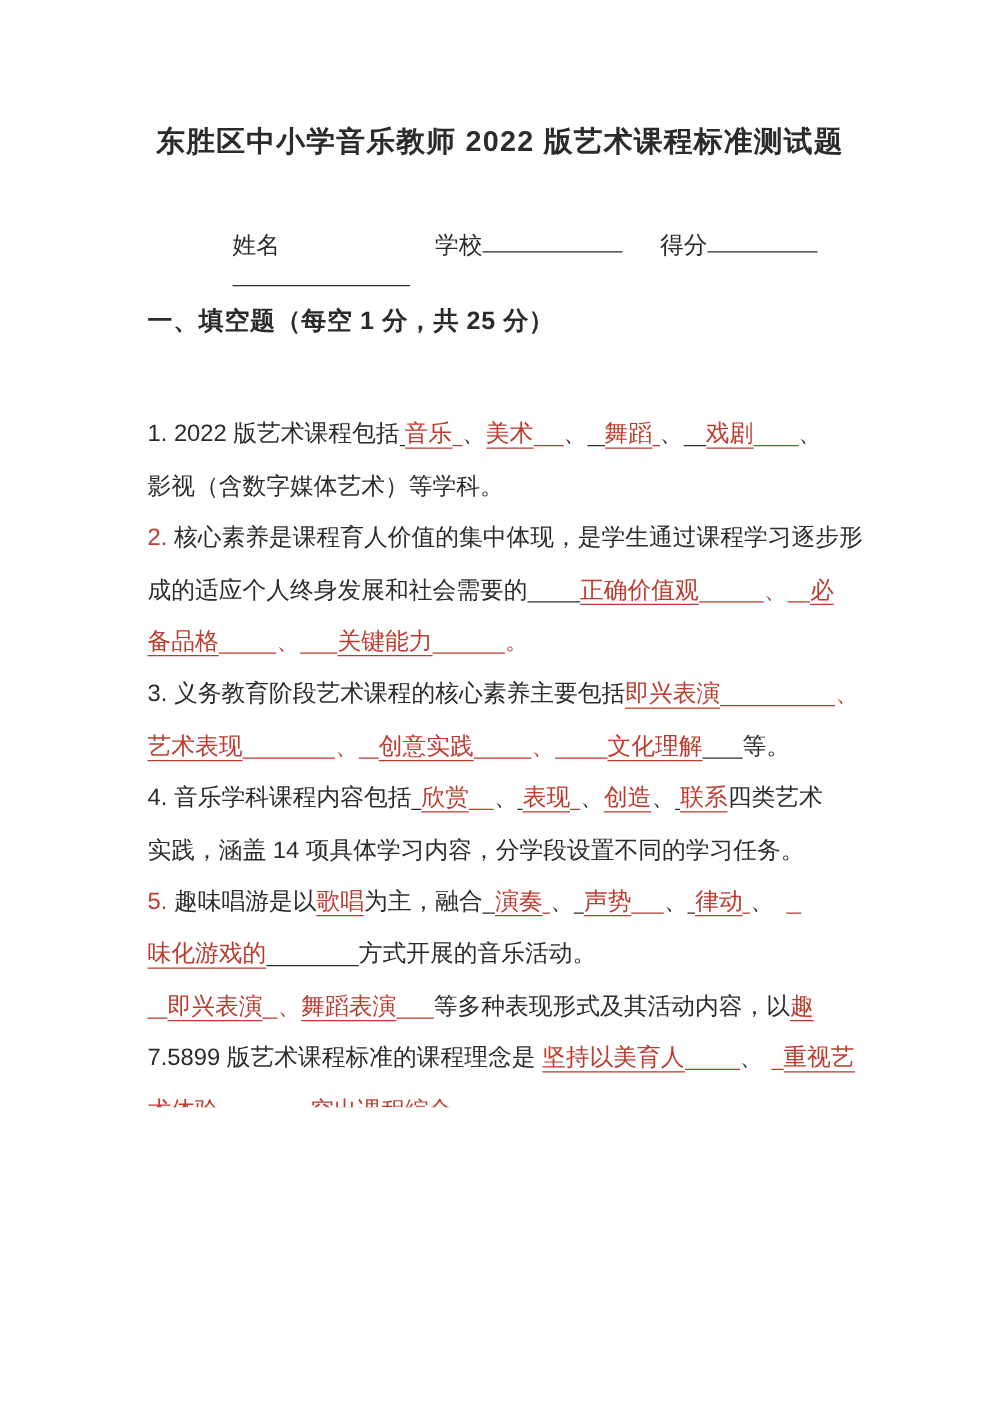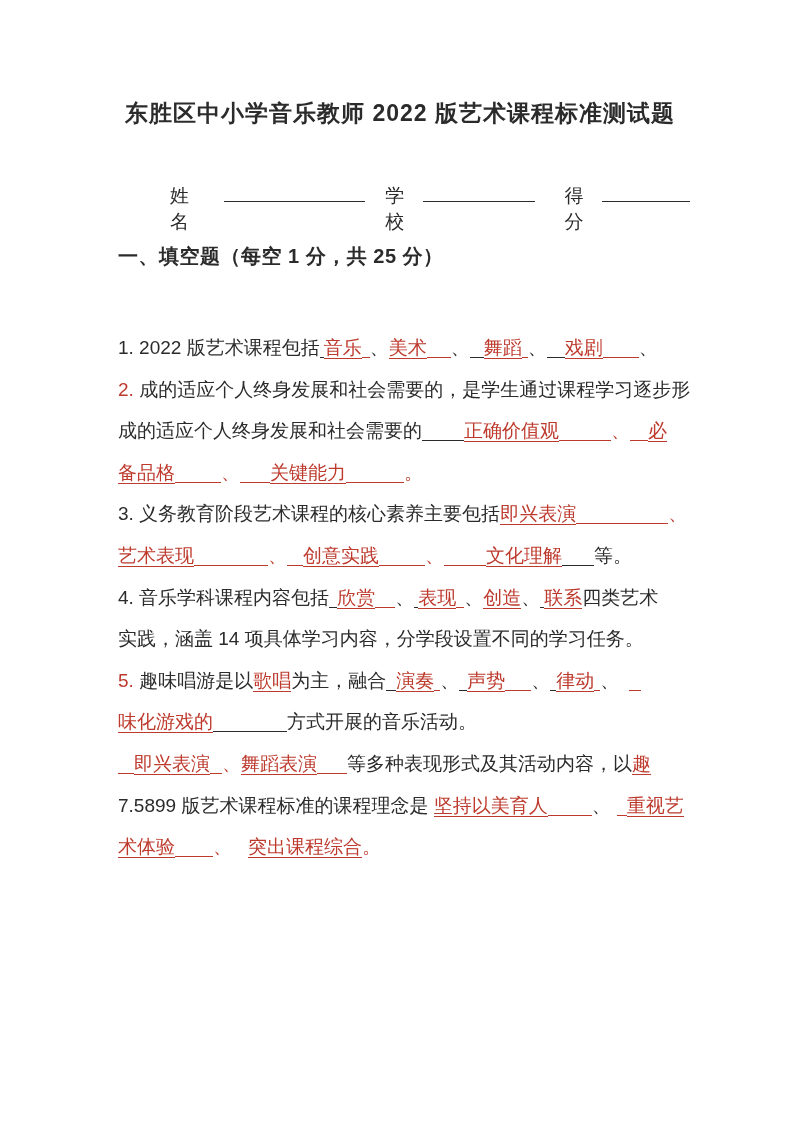--- a/index.html
+++ b/index.html
@@ -50,39 +50,40 @@
     text-align:center;font-size:25px;color:#3a3a3a;
   }
 </style>
 </head>
 <body>
 
 <div class="page">
   <div class="doc-title">东胜区中小学音乐教师 2022 版艺术课程标准测试题</div>
 
   <div class="info-row">
-      <span class="info-group" style="margin-right: 20px;">
+      <span class="info-group" style="margin-right: 20px; flex-direction: column;">
         <span>姓名</span>
         <span class="seg kb blank" style="width: 142px; margin-left: 16px;"></span>
       </span>
       <span class="info-group" style="margin-right: 30px;">
         <span>学校</span>
         <span class="seg kb blank" style="width: 112px; margin-left: 0px;"></span>
       </span>
       <span class="info-group" style="margin-right: 0px;">
         <span>得分</span>
         <span class="seg kb blank" style="width: 88px; margin-left: 0px;"></span>
       </span>
     </div>
 
   <div class="section-heading">一、填空题（每空 1 分，共 25 分）</div>
 
   <div class="questions">
       <div class="line"><span class="seg k">1. 2022 版艺术课程包括</span><span class="seg kb blank" style="width: 4px;"></span><span class="seg ru">音乐</span><span class="seg rb blank" style="width: 8px;"></span><span class="seg k">、</span><span class="seg ru">美术</span><span class="seg rb blank" style="width: 24px;"></span><span class="seg k">、</span><span class="seg kb blank" style="width: 14px;"></span><span class="seg ru">舞蹈</span><span class="seg rb blank" style="width: 6px;"></span><span class="seg k">、</span><span class="seg kb blank" style="width: 18px;"></span><span class="seg ru">戏剧</span><span class="seg rb blank" style="width: 36px;"></span><span class="seg k">、</span></div>
-      <div class="line"><span class="seg r">2.</span><span class="seg k"> 成的适应个人终身发展和社会需要的，是学生通过课程学习逐步形</span></div>
+      <div class="line"><span class="seg k">影视（含数字媒体艺术）等学科。</span></div>
+      <div class="line"><span class="seg r">2.</span><span class="seg k"> 核心素养是课程育人价值的集中体现，是学生通过课程学习逐步形</span></div>
       <div class="line"><span class="seg k">成的适应个人终身发展和社会需要的</span><span class="seg kb blank" style="width: 42px;"></span><span class="seg ru">正确价值观</span><span class="seg rb blank" style="width: 52px;"></span><span class="seg r">、</span><span class="seg rb blank" style="width: 18px;"></span><span class="seg ru">必</span></div>
       <div class="line"><span class="seg ru">备品格</span><span class="seg rb blank" style="width: 46px;"></span><span class="seg r">、</span><span class="seg rb blank" style="width: 30px;"></span><span class="seg ru">关键能力</span><span class="seg rb blank" style="width: 58px;"></span><span class="seg r">。</span></div>
       <div class="line"><span class="seg k">3. 义务教育阶段艺术课程的核心素养主要包括</span><span class="seg ru">即兴表演</span><span class="seg rb blank" style="width: 92px;"></span><span class="seg r">、</span></div>
       <div class="line"><span class="seg ru">艺术表现</span><span class="seg rb blank" style="width: 74px;"></span><span class="seg r">、</span><span class="seg rb blank" style="width: 16px;"></span><span class="seg ru">创意实践</span><span class="seg rb blank" style="width: 46px;"></span><span class="seg r">、</span><span class="seg rb blank" style="width: 42px;"></span><span class="seg ru">文化理解</span><span class="seg kb blank" style="width: 32px;"></span><span class="seg k">等。</span></div>
       <div class="line"><span class="seg k">4. 音乐学科课程内容包括</span><span class="seg kb blank" style="width: 8px;"></span><span class="seg ru">欣赏</span><span class="seg rb blank" style="width: 20px;"></span><span class="seg k">、</span><span class="seg kb blank" style="width: 4px;"></span><span class="seg ru">表现</span><span class="seg rb blank" style="width: 8px;"></span><span class="seg k">、</span><span class="seg ru">创造</span><span class="seg k">、</span><span class="seg kb blank" style="width: 4px;"></span><span class="seg ru">联系</span><span class="seg k">四类艺术</span></div>
       <div class="line"><span class="seg k">实践，涵盖 14 项具体学习内容，分学段设置不同的学习任务。</span></div>
       <div class="line"><span class="seg r">5.</span><span class="seg k"> 趣味唱游是以</span><span class="seg ru">歌唱</span><span class="seg k">为主，融合</span><span class="seg kb blank" style="width: 10px;"></span><span class="seg ru">演奏</span><span class="seg rb blank" style="width: 6px;"></span><span class="seg k">、</span><span class="seg kb blank" style="width: 8px;"></span><span class="seg ru">声势</span><span class="seg rb blank" style="width: 26px;"></span><span class="seg k">、</span><span class="seg kb blank" style="width: 6px;"></span><span class="seg ru">律动</span><span class="seg rb blank" style="width: 6px;"></span><span class="seg k">、</span><span class="seg sp" style="width: 10px;"></span><span class="seg rb blank" style="width: 12px;"></span></div>
       <div class="line"><span class="seg ru">味化游戏的</span><span class="seg kb blank" style="width: 74px;"></span><span class="seg k">方式开展的音乐活动。</span></div>
       <div class="line"><span class="seg rb blank" style="width: 16px;"></span><span class="seg ru">即兴表演</span><span class="seg rb blank" style="width: 12px;"></span><span class="seg r">、</span><span class="seg ru">舞蹈表演</span><span class="seg rb blank" style="width: 30px;"></span><span class="seg k">等多种表现形式及其活动内容，以</span><span class="seg ru">趣</span></div>
       <div class="line"><span class="seg k">7.5899 版艺术课程标准的课程理念是 </span><span class="seg ru">坚持以美育人</span><span class="seg rb blank" style="width: 44px;"></span><span class="seg k">、</span><span class="seg sp" style="width: 6px;"></span><span class="seg rb blank" style="width: 10px;"></span><span class="seg ru">重视艺</span></div>

